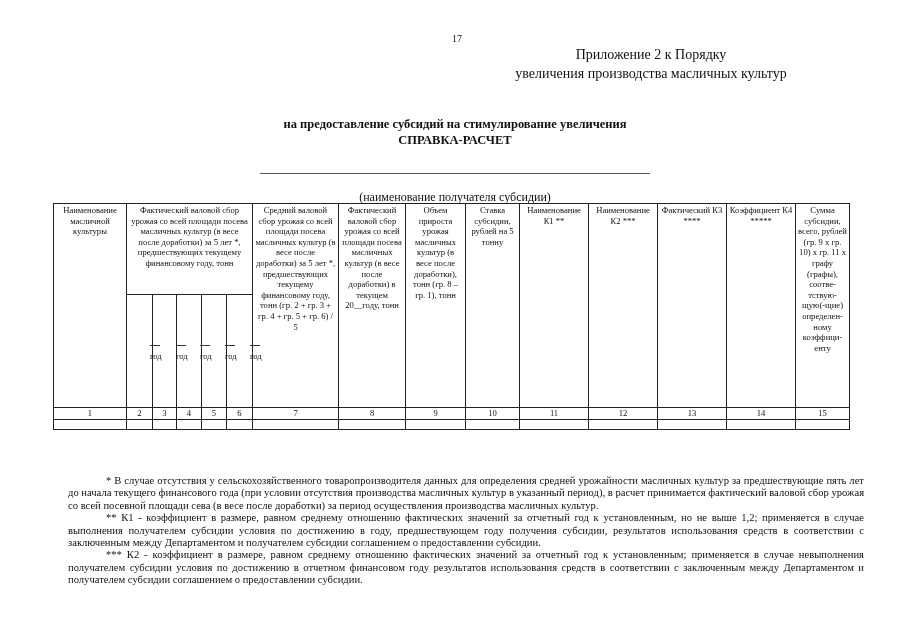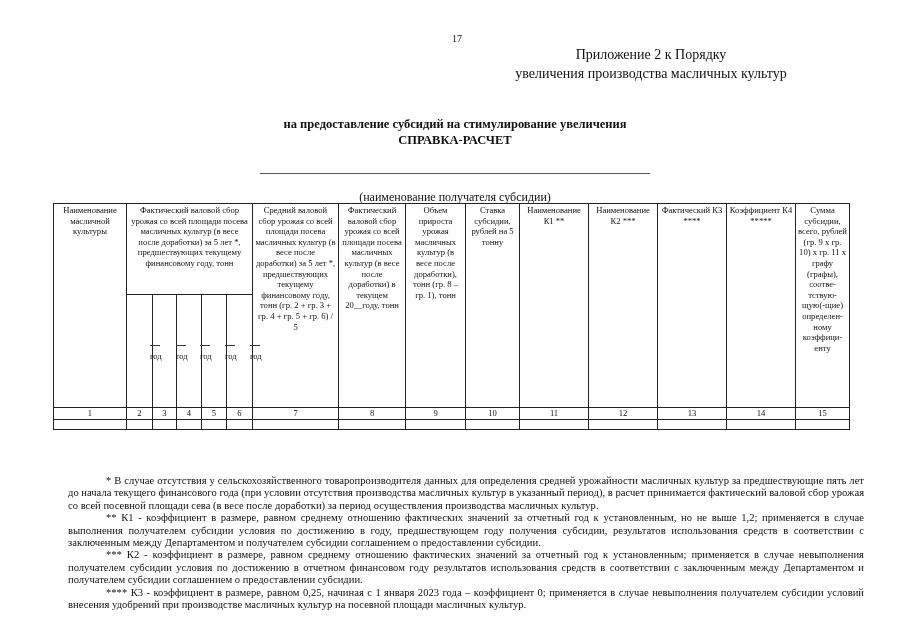--- a/index.html
+++ b/index.html
@@ -115,14 +115,13 @@
         <td></td>
         <td></td>
   </tr>
 </tbody>
   </table>
 
 <div class="notes">
   <p>* В случае отсутствия у сельскохозяйственного товаропроизводителя данных для определения средней урожайности масличных культур за предшествующие пять лет до начала текущего финансового года (при условии отсутствия производства масличных культур в указанный период), в расчет принимается фактический валовой сбор урожая со всей посевной площади сева (в весе после доработки) за период осуществления производства масличных культур.</p>
   <p>** К1 - коэффициент в размере, равном среднему отношению фактических значений за отчетный год к установленным, но не выше 1,2; применяется в случае выполнения получателем субсидии условия по достижению в году, предшествующем году получения субсидии, результатов использования средств в соответствии с заключенным между Департаментом и получателем субсидии соглашением о предоставлении субсидии.</p>
   <p>*** К2 - коэффициент в размере, равном среднему отношению фактических значений за отчетный год к установленным; применяется в случае невыполнения получателем субсидии условия по достижению в отчетном финансовом году результатов использования средств в соответствии с заключенным между Департаментом и получателем субсидии соглашением о предоставлении субсидии.</p>
-  <p>**** К3 - коэффициент в размере, равном 0,25, начиная с 1 января 2023 года – коэффициент 0; применяется в случае невыполнения получателем субсидии условий внесения удобрений при производстве масличных культур на посевной площади масличных культур.</p>
 </div>
 
 </body></html>

